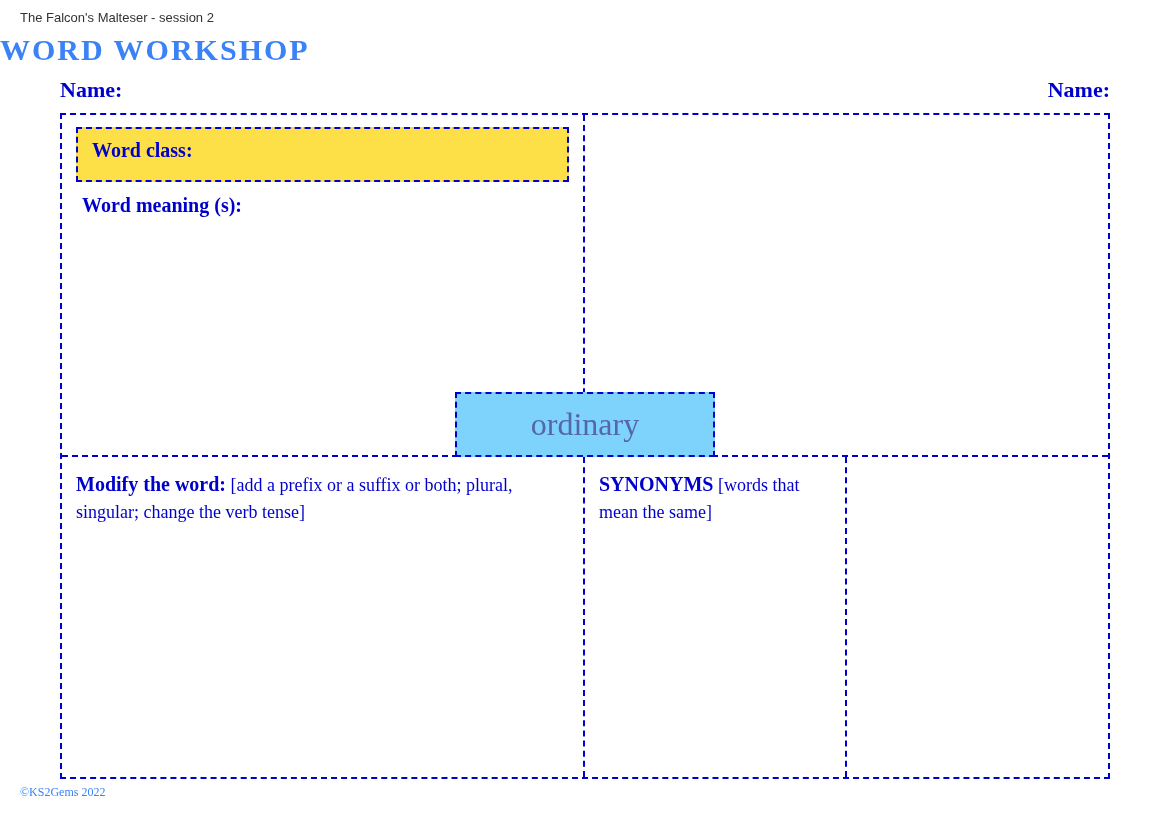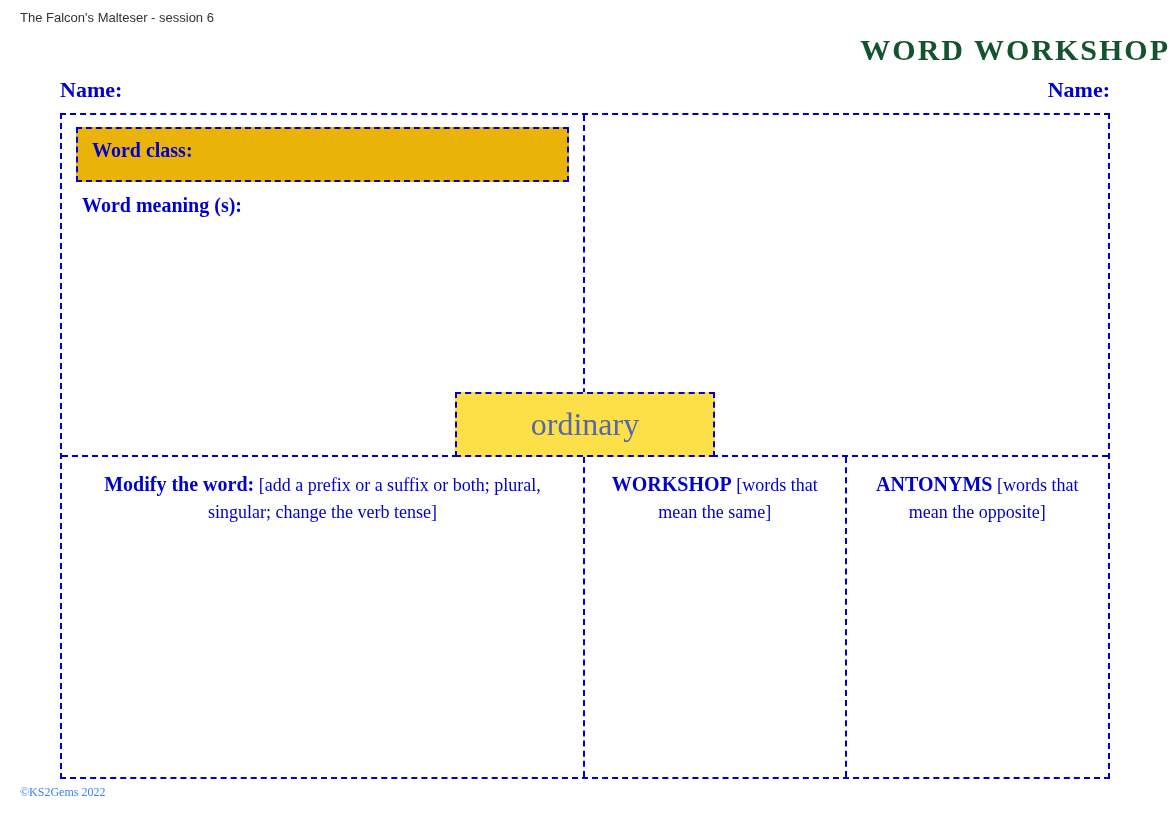--- a/index.html
+++ b/index.html
@@ -24,24 +24,24 @@
       padding: 10px 20px 0 20px;
     }
 
     .session-label {
       font-size: 13px;
       color: #333;
       font-family: Arial, sans-serif;
     }
 
     .main-title {
-      text-align: right;
+      text-align: left;
       font-size: 30px;
       font-weight: bold;
-      color: #14532d;
+      color: #3b82f6;
       letter-spacing: 2px;
       padding: 8px 0 10px 0;
       font-family: 'Comic Sans MS', cursive;
     }
 
     .name-date-row {
       display: flex;
       justify-content: space-between;
       padding: 0 60px;
       margin-bottom: 10px;
@@ -76,21 +76,21 @@
     }
 
     .top-right {
       width: 50%;
       padding: 12px 14px;
       min-height: 340px;
     }
 
     .word-class-box {
       border: 2px dashed #0000cc;
-      background: #eab308;
+      background: #fde047;
       padding: 10px 14px;
       margin-bottom: 12px;
       min-height: 55px;
     }
 
     .word-class-label {
       font-size: 20px;
       font-weight: bold;
       color: #0000cc;
       font-family: 'Comic Sans MS', cursive;
@@ -117,37 +117,36 @@
     .ordinary-word-container {
       position: absolute;
       bottom: -2px;
       left: 50%;
       transform: translateX(-50%);
       z-index: 10;
     }
 
     .ordinary-word-box {
       border: 2px dashed #0000cc;
-      background: #fde047;
+      background: #7dd3fc;
       padding: 12px 14px;
       min-width: 260px;
       text-align: center;
     }
 
     .ordinary-word-text {
       font-size: 32px;
       color: #5566aa;
       font-family: 'Comic Sans MS', cursive;
     }
 
     
     .bottom-row {
       display: flex;
       min-height: 320px;
-      text-align: center;
     }
 
     .bottom-left {
       width: 50%;
       border-right: 2px dashed #0000cc;
       padding: 12px 14px;
     }
 
     .bottom-middle {
       width: 25%;
@@ -198,21 +197,21 @@
       padding: 6px 20px;
       font-size: 12px;
       color: #3b82f6;
       font-family: Liberation Serif, serif;
     }
   </style>
 </head>
 <body>
 
 <div class="page-header-top">
-  <span class="session-label">The Falcon's Malteser - session 6</span>
+  <span class="session-label">The Falcon's Malteser - session 2</span>
 </div>
 
 <div class="main-title">WORD WORKSHOP</div>
 
 <div class="name-date-row">
   <span class="name-label">Name:</span>
   <span class="date-label">Name:</span>
 </div>
 
 <div class="main-grid">
@@ -238,29 +237,24 @@
   <div class="bottom-row">
 
     <div class="bottom-left">
       <div class="modify-label">
         <strong>Modify the word:</strong><span> [add a prefix or a suffix or both; plural, singular; change the verb tense]</span>
       </div>
     </div>
 
     <div class="bottom-middle">
       <div class="synonyms-label">
-        <strong>WORKSHOP</strong><span> [words that mean the same]</span>
-      </div>
-    </div>
-
-    <div class="bottom-right">
-      <div class="antonyms-label">
-        <strong>ANTONYMS</strong><span> [words that mean the opposite]</span>
-      </div>
-    </div>
+        <strong>SYNONYMS</strong><span> [words that mean the same]</span>
+      </div>
+    </div>
+
 
   </div>
 
 </div>
 
 <div class="footer">
   <span>©KS2Gems 2022</span>
 </div>
 
 </body></html>

